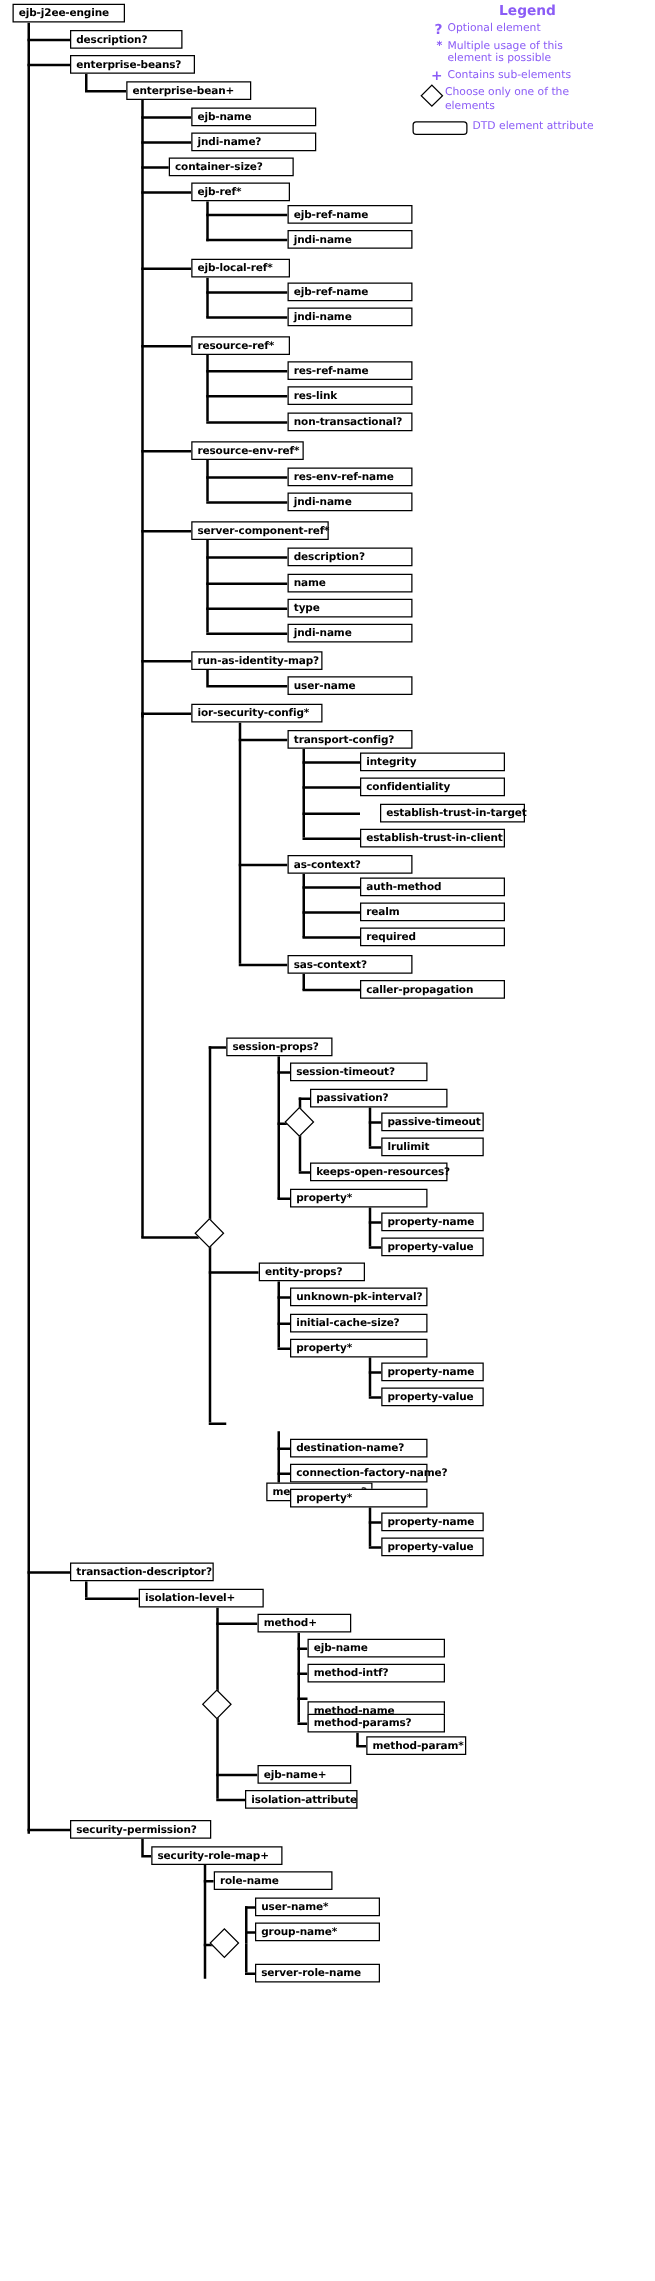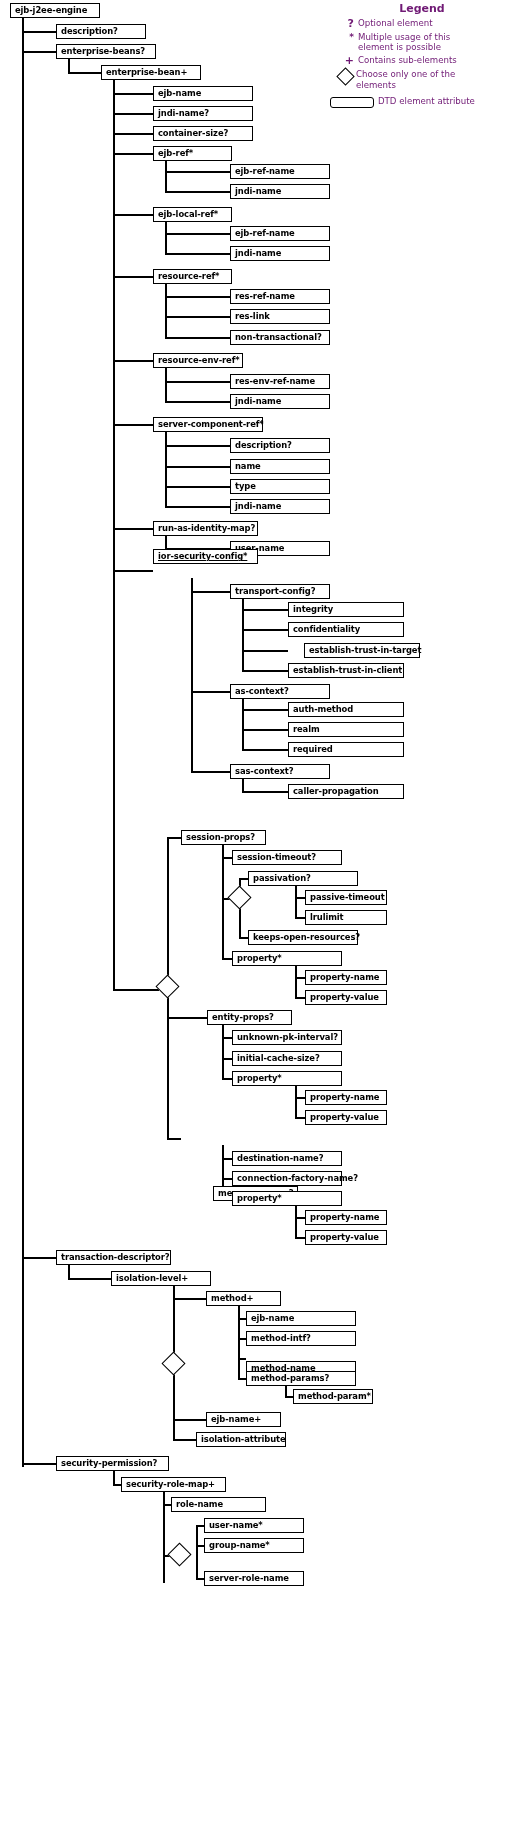--- a/index.html
+++ b/index.html
@@ -51,21 +51,21 @@
     transform: rotate(45deg);
   }
 
   
   #legend {
     position: absolute;
     left: 330px;
     top: 0px;
     width: 194px;
     font-family: "DejaVu Sans", sans-serif;
-    color: #701a75;
+    color: #8b5cf6;
   }
   #legend .lg-title {
     font-size: 11px;
     font-weight: bold;
     text-align: center;
     width: 140px;
     margin-left: 22px;
     padding-top: 2px;
   }
   .lg-row {
@@ -240,42 +240,42 @@
       <div class="diamond" style="left: 171px; top: 1546px;"></div>
     </div>
 
   <div id="nodes-layer">
       <div class="node" style="left: 10px; top: 3px; width: 90px;">ejb-j2ee-engine</div>
       <div class="node" style="left: 56px; top: 24px; width: 90px;">description?</div>
       <div class="node" style="left: 56px; top: 44px; width: 100px;">enterprise-beans?</div>
       <div class="node" style="left: 101px; top: 65px; width: 100px;">enterprise-bean+</div>
       <div class="node" style="left: 153px; top: 86px; width: 100px;">ejb-name</div>
       <div class="node" style="left: 153px; top: 106px; width: 100px;">jndi-name?</div>
-      <div class="node" style="left: 153px; top: 126px; width: 100px;">container-size?</div>
+      <div class="node" style="left: 135px; top: 126px; width: 100px;">container-size?</div>
       <div class="node" style="left: 153px; top: 146px; width: 79px;">ejb-ref*</div>
       <div class="node" style="left: 230px; top: 164px; width: 100px;">ejb-ref-name</div>
       <div class="node" style="left: 230px; top: 184px; width: 100px;">jndi-name</div>
       <div class="node" style="left: 153px; top: 207px; width: 79px;">ejb-local-ref*</div>
       <div class="node" style="left: 230px; top: 226px; width: 100px;">ejb-ref-name</div>
       <div class="node" style="left: 230px; top: 246px; width: 100px;">jndi-name</div>
       <div class="node" style="left: 153px; top: 269px; width: 79px;">resource-ref*</div>
       <div class="node" style="left: 230px; top: 289px; width: 100px;">res-ref-name</div>
       <div class="node" style="left: 230px; top: 309px; width: 100px;">res-link</div>
       <div class="node" style="left: 230px; top: 330px; width: 100px;">non-transactional?</div>
       <div class="node" style="left: 153px; top: 353px; width: 90px; text-align: right;">resource-env-ref*</div>
       <div class="node" style="left: 230px; top: 374px; width: 100px;">res-env-ref-name</div>
       <div class="node" style="left: 230px; top: 394px; width: 100px;">jndi-name</div>
       <div class="node" style="left: 153px; top: 417px; width: 110px;">server-component-ref*</div>
       <div class="node" style="left: 230px; top: 438px; width: 100px;">description?</div>
       <div class="node" style="left: 230px; top: 459px; width: 100px;">name</div>
       <div class="node" style="left: 230px; top: 479px; width: 100px;">type</div>
       <div class="node" style="left: 230px; top: 499px; width: 100px;">jndi-name</div>
       <div class="node" style="left: 153px; top: 521px; width: 105px;">run-as-identity-map?</div>
       <div class="node" style="left: 230px; top: 541px; width: 100px;">user-name</div>
-      <div class="node" style="left: 153px; top: 549px; width: 105px; text-decoration: underline;">ior-security-config*</div>
+      <div class="node" style="left: 153px; top: 563px; width: 105px;">ior-security-config*</div>
       <div class="node" style="left: 230px; top: 584px; width: 100px;">transport-config?</div>
       <div class="node" style="left: 288px; top: 602px; width: 116px;">integrity</div>
       <div class="node" style="left: 288px; top: 622px; width: 116px;">confidentiality</div>
       <div class="node" style="left: 304px; top: 643px; width: 116px;">establish-trust-in-target</div>
       <div class="node" style="left: 288px; top: 663px; width: 116px;">establish-trust-in-client</div>
       <div class="node" style="left: 230px; top: 684px; width: 100px;">as-context?</div>
       <div class="node" style="left: 288px; top: 702px; width: 116px;">auth-method</div>
       <div class="node" style="left: 288px; top: 722px; width: 116px;">realm</div>
       <div class="node" style="left: 288px; top: 742px; width: 116px;">required</div>
       <div class="node" style="left: 230px; top: 764px; width: 100px;">sas-context?</div>

